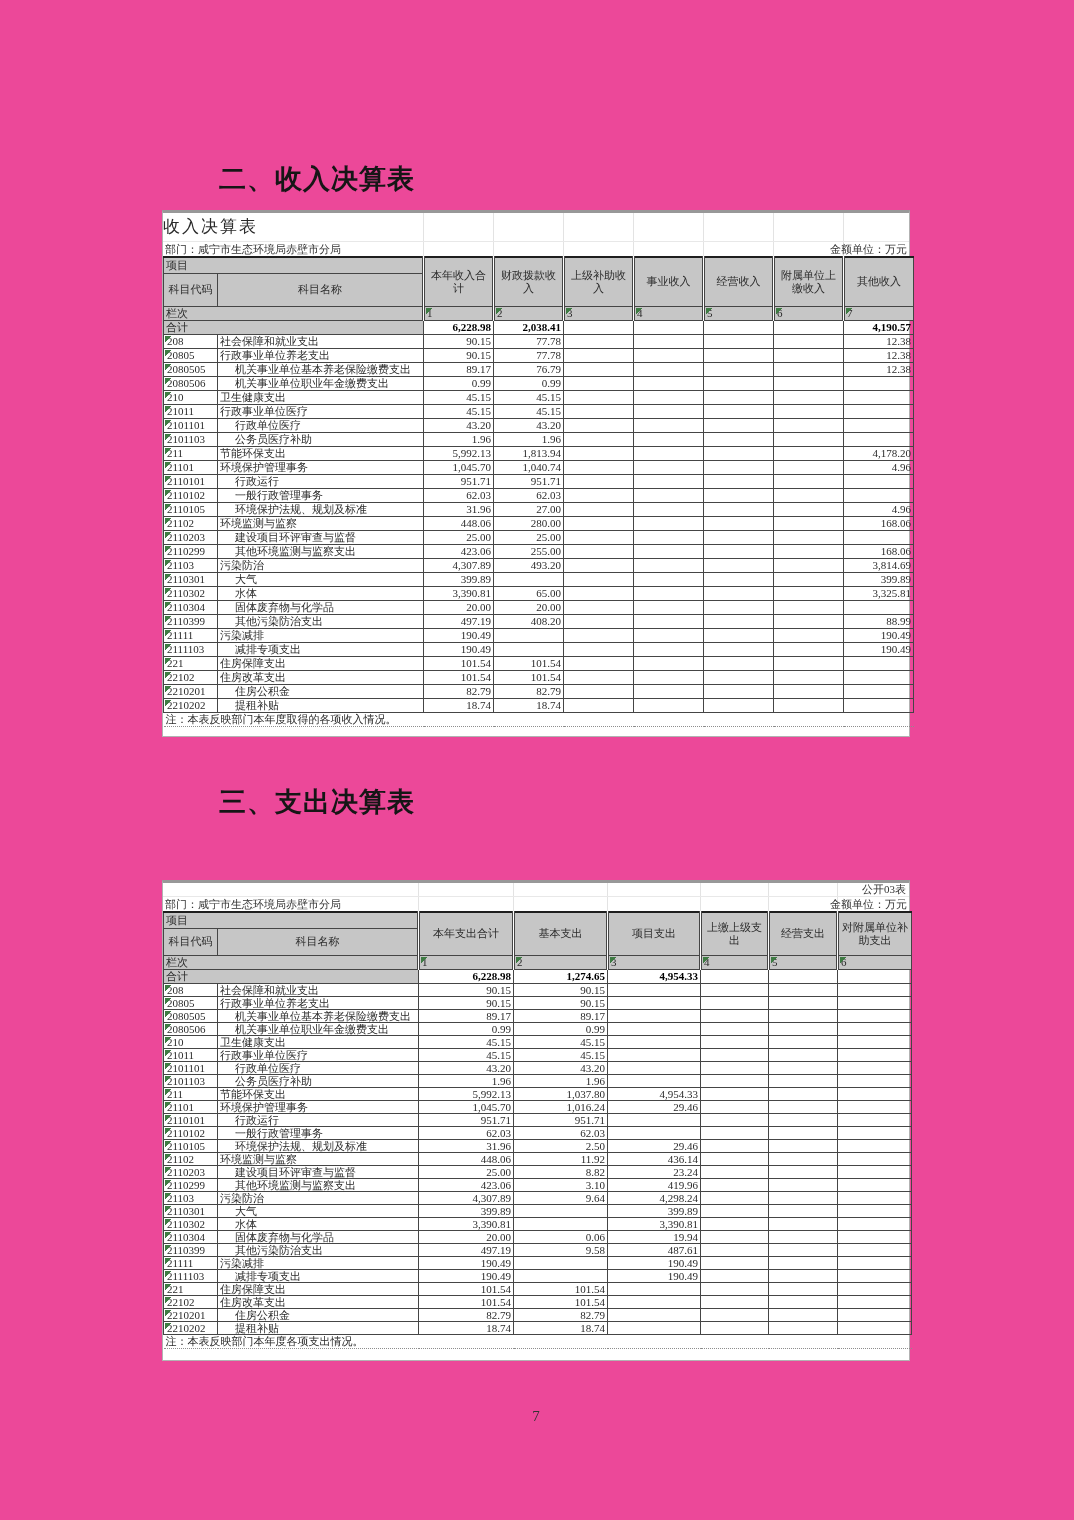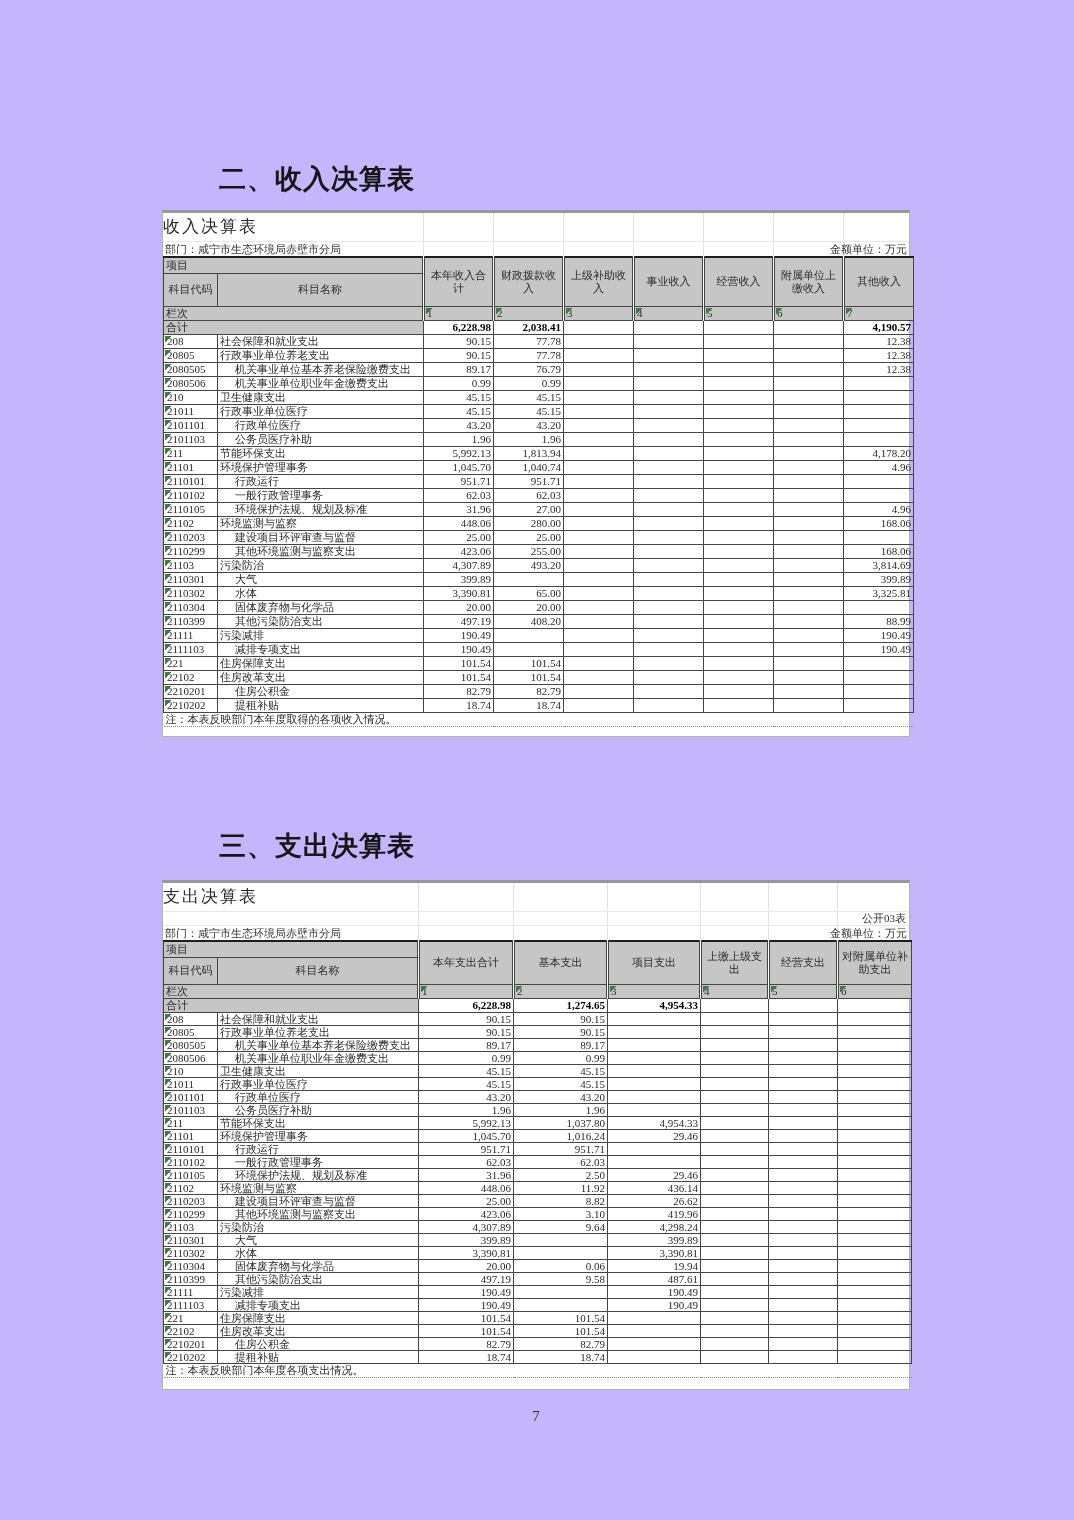--- a/index.html
+++ b/index.html
@@ -1,24 +1,24 @@
 <!DOCTYPE html>
 <html><head>
 <meta charset="utf-8">
 <style>
   html,body{margin:0;padding:0;background:#ffffff;}
-  .page{position:relative;width:1074px;height:1520px;background:#c4b5fd;
+  .page{position:relative;width:1074px;height:1520px;background:#ec4899;
         font-family:"Liberation Serif","DejaVu Serif",serif;overflow:hidden;}
   .content{position:absolute;left:162px;top:0;width:750px;height:1520px;}
 
   .section-heading{position:absolute;left:57px;
         font-family:"Liberation Sans","DejaVu Sans",sans-serif;
         font-weight:bold;font-size:27px;line-height:32px;color:#161616;letter-spacing:1px;}
   #heading-income{top:163px;}
-  #heading-expense{top:830px;}
+  #heading-expense{top:786px;}
 
   .sheet{position:absolute;left:0;width:748px;background:#fff;box-sizing:border-box;
         border:1px solid #b2b2b2;border-top:3px solid #989898;}
   #sheet-income{top:210px;padding-bottom:9px;}
   #sheet-expense{top:880px;padding-bottom:11px;}
 
   .sheet-top{background-repeat:no-repeat;background-size:1px 100%;}
   #sheet-income .sheet-top{
     background-image:linear-gradient(#e3e3e3,#e3e3e3),linear-gradient(#e3e3e3,#e3e3e3),
       linear-gradient(#e3e3e3,#e3e3e3),linear-gradient(#e3e3e3,#e3e3e3),
@@ -461,21 +461,20 @@
             <td colspan="9">注：本表反映部门本年度取得的各项收入情况。</td>
           </tr>
         </tbody>
       </table>
     </div>
 
     <div class="section-heading" id="heading-expense">三、支出决算表</div>
 
     <div class="sheet" id="sheet-expense">
       <div class="sheet-top">
-        <div class="sheet-title">支出决算表</div>
         <div class="form-code">公开03表</div>
         <div class="dept-row">
           <span>部门：咸宁市生态环境局赤壁市分局</span>
           <span>金额单位：万元</span>
         </div>
       </div>
       <table class="grid expense">
         <colgroup>
           <col style="width:54px">
             <col style="width:201px">
@@ -676,21 +675,21 @@
               <td class="val"></td>
               <td class="val"></td>
               <td class="val"></td>
             </tr>
 
             <tr class="data-row">
               <td class="code"><span class="tri"></span><span>2110203</span></td>
               <td class="name" style="padding-left: 17px;">建设项目环评审查与监督</td>
               <td class="val">25.00</td>
               <td class="val">8.82</td>
-              <td class="val">26.62</td>
+              <td class="val">23.24</td>
               <td class="val"></td>
               <td class="val"></td>
               <td class="val"></td>
             </tr>
 
             <tr class="data-row">
               <td class="code"><span class="tri"></span><span>2110299</span></td>
               <td class="name" style="padding-left: 17px;">其他环境监测与监察支出</td>
               <td class="val">423.06</td>
               <td class="val">3.10</td>

